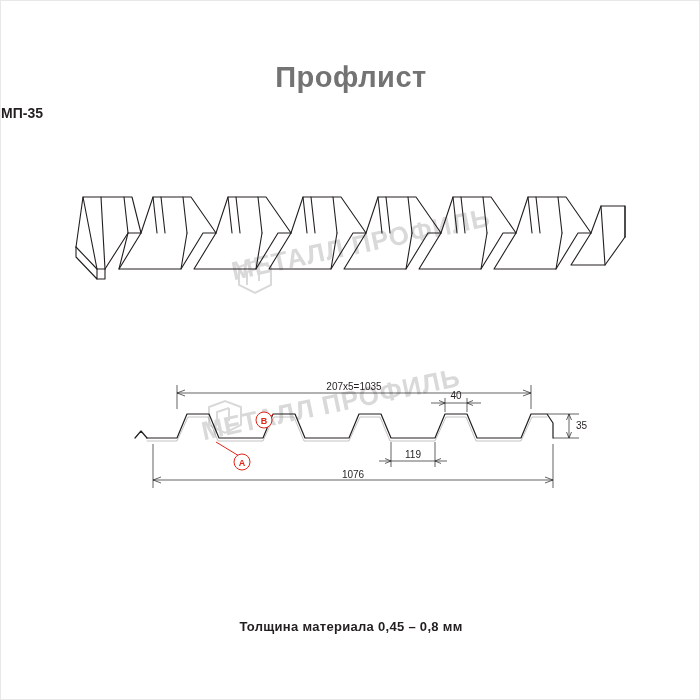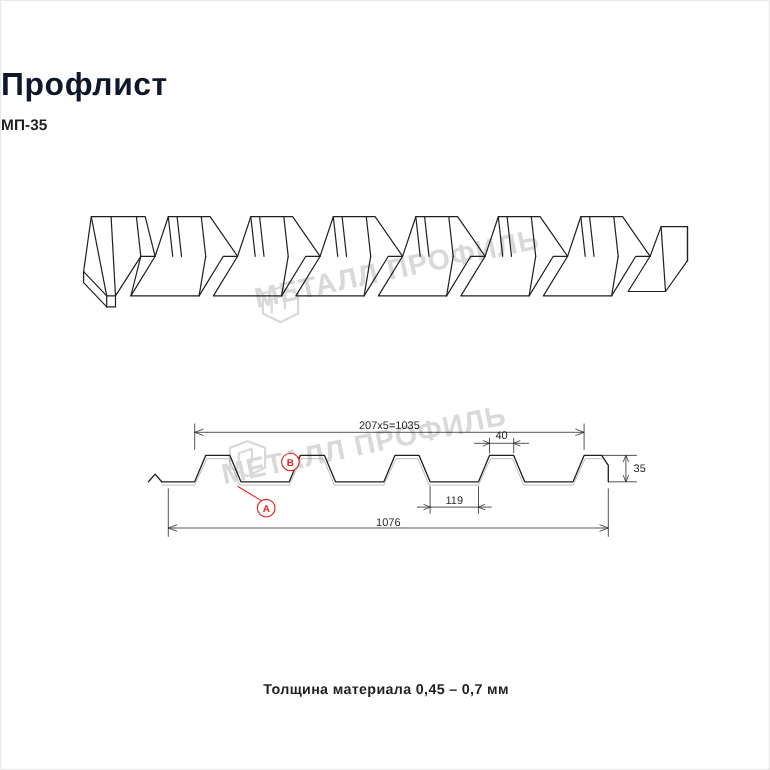--- a/index.html
+++ b/index.html
@@ -19,25 +19,25 @@
     width: 700px;
     height: 700px;
     box-sizing: border-box;
     border: 1px solid #e8e8e8;
   }
   .title {
     position: absolute;
     top: 60px;
     left: 0;
     width: 700px;
-    text-align: left;
+    text-align: center;
     font-size: 29px;
     font-weight: bold;
     letter-spacing: 0.5px;
-    color: #0f172a;
+    color: #737373;
   }
   .subtitle {
     position: absolute;
     top: 104px;
     left: 0;
     width: 700px;
     font-size: 14px;
     font-weight: bold;
     color: #231f20;
   }
@@ -249,14 +249,14 @@
       <circle cx="241" cy="461" r="8" fill="#ffffff" stroke="#e2231a" stroke-width="1"></circle>
       <text class="callout-text" x="241" y="464.5" text-anchor="middle" fill="#e2231a">A</text>
     </g>
     <g>
       <path d="M272 413 L268 418" stroke="#e2231a" stroke-width="1" fill="none"></path>
       <circle cx="263" cy="419" r="8" fill="#ffffff" stroke="#e2231a" stroke-width="1"></circle>
       <text class="callout-text" x="263" y="422.5" text-anchor="middle" fill="#e2231a">B</text>
     </g>
   </svg>
 
-  <div class="footer-note">Толщина материала 0,45 – 0,7 мм</div>
+  <div class="footer-note">Толщина материала 0,45 – 0,8 мм</div>
 </div>
 
 </body></html>

